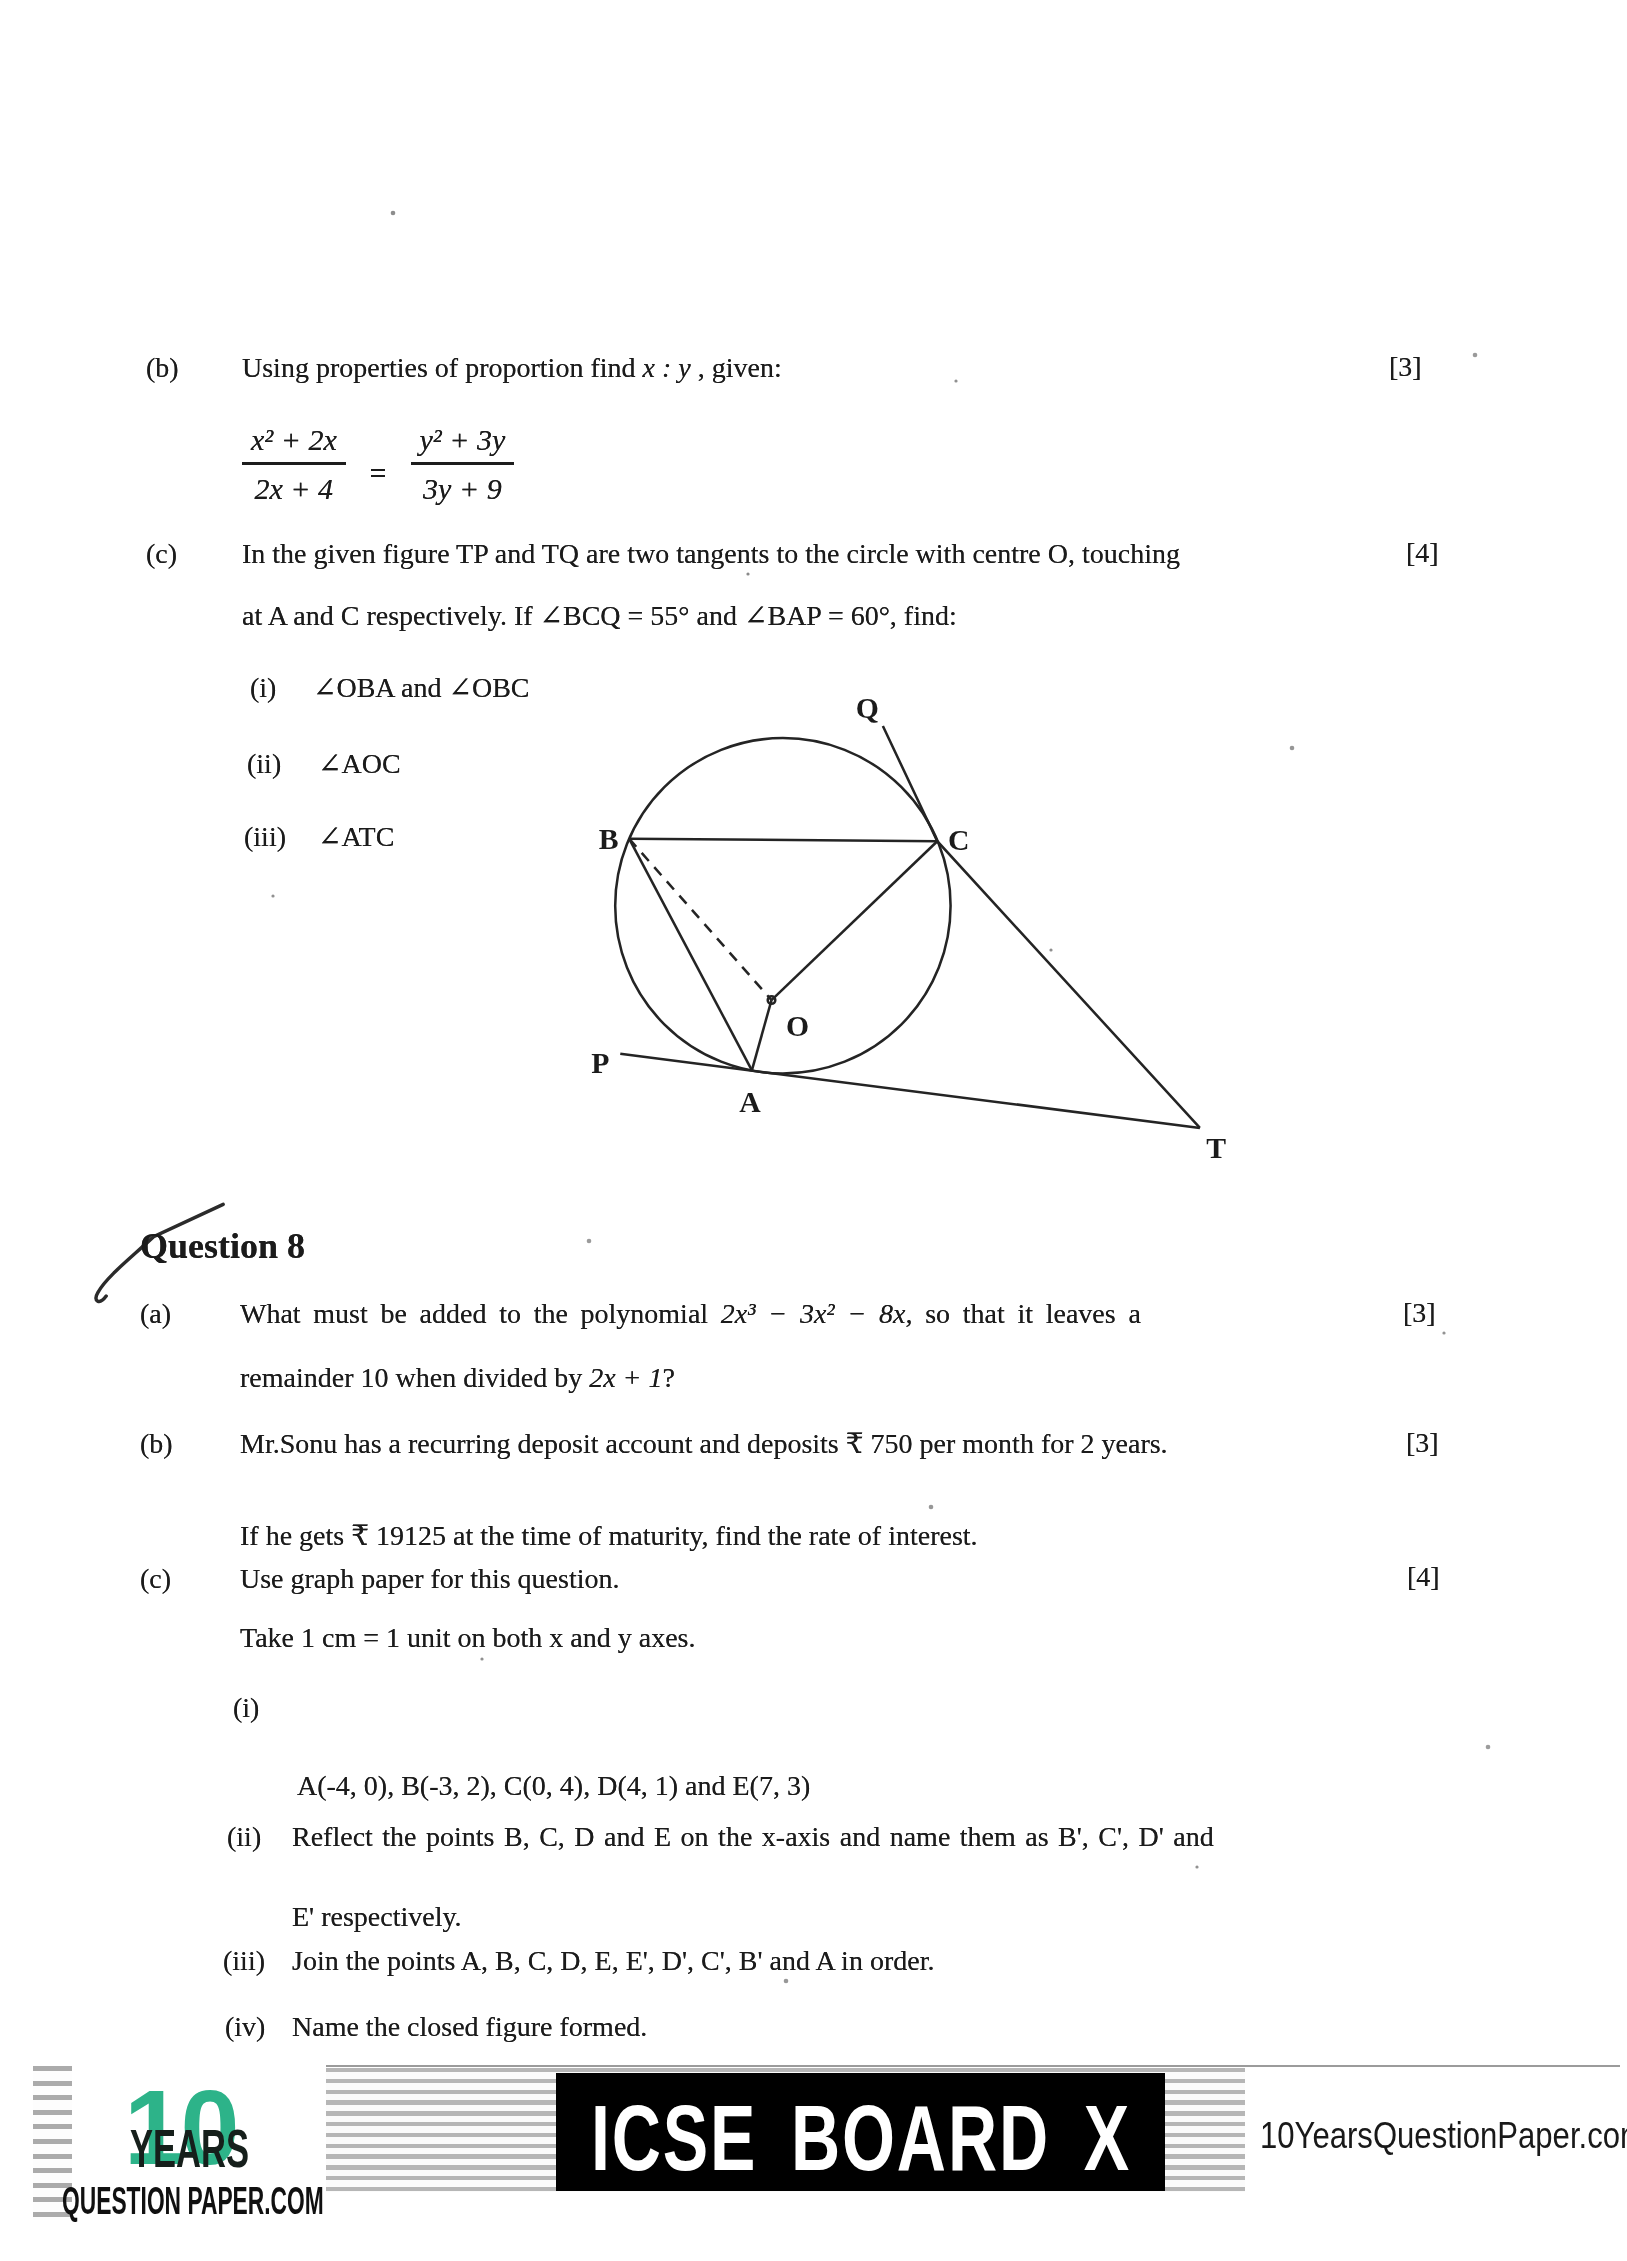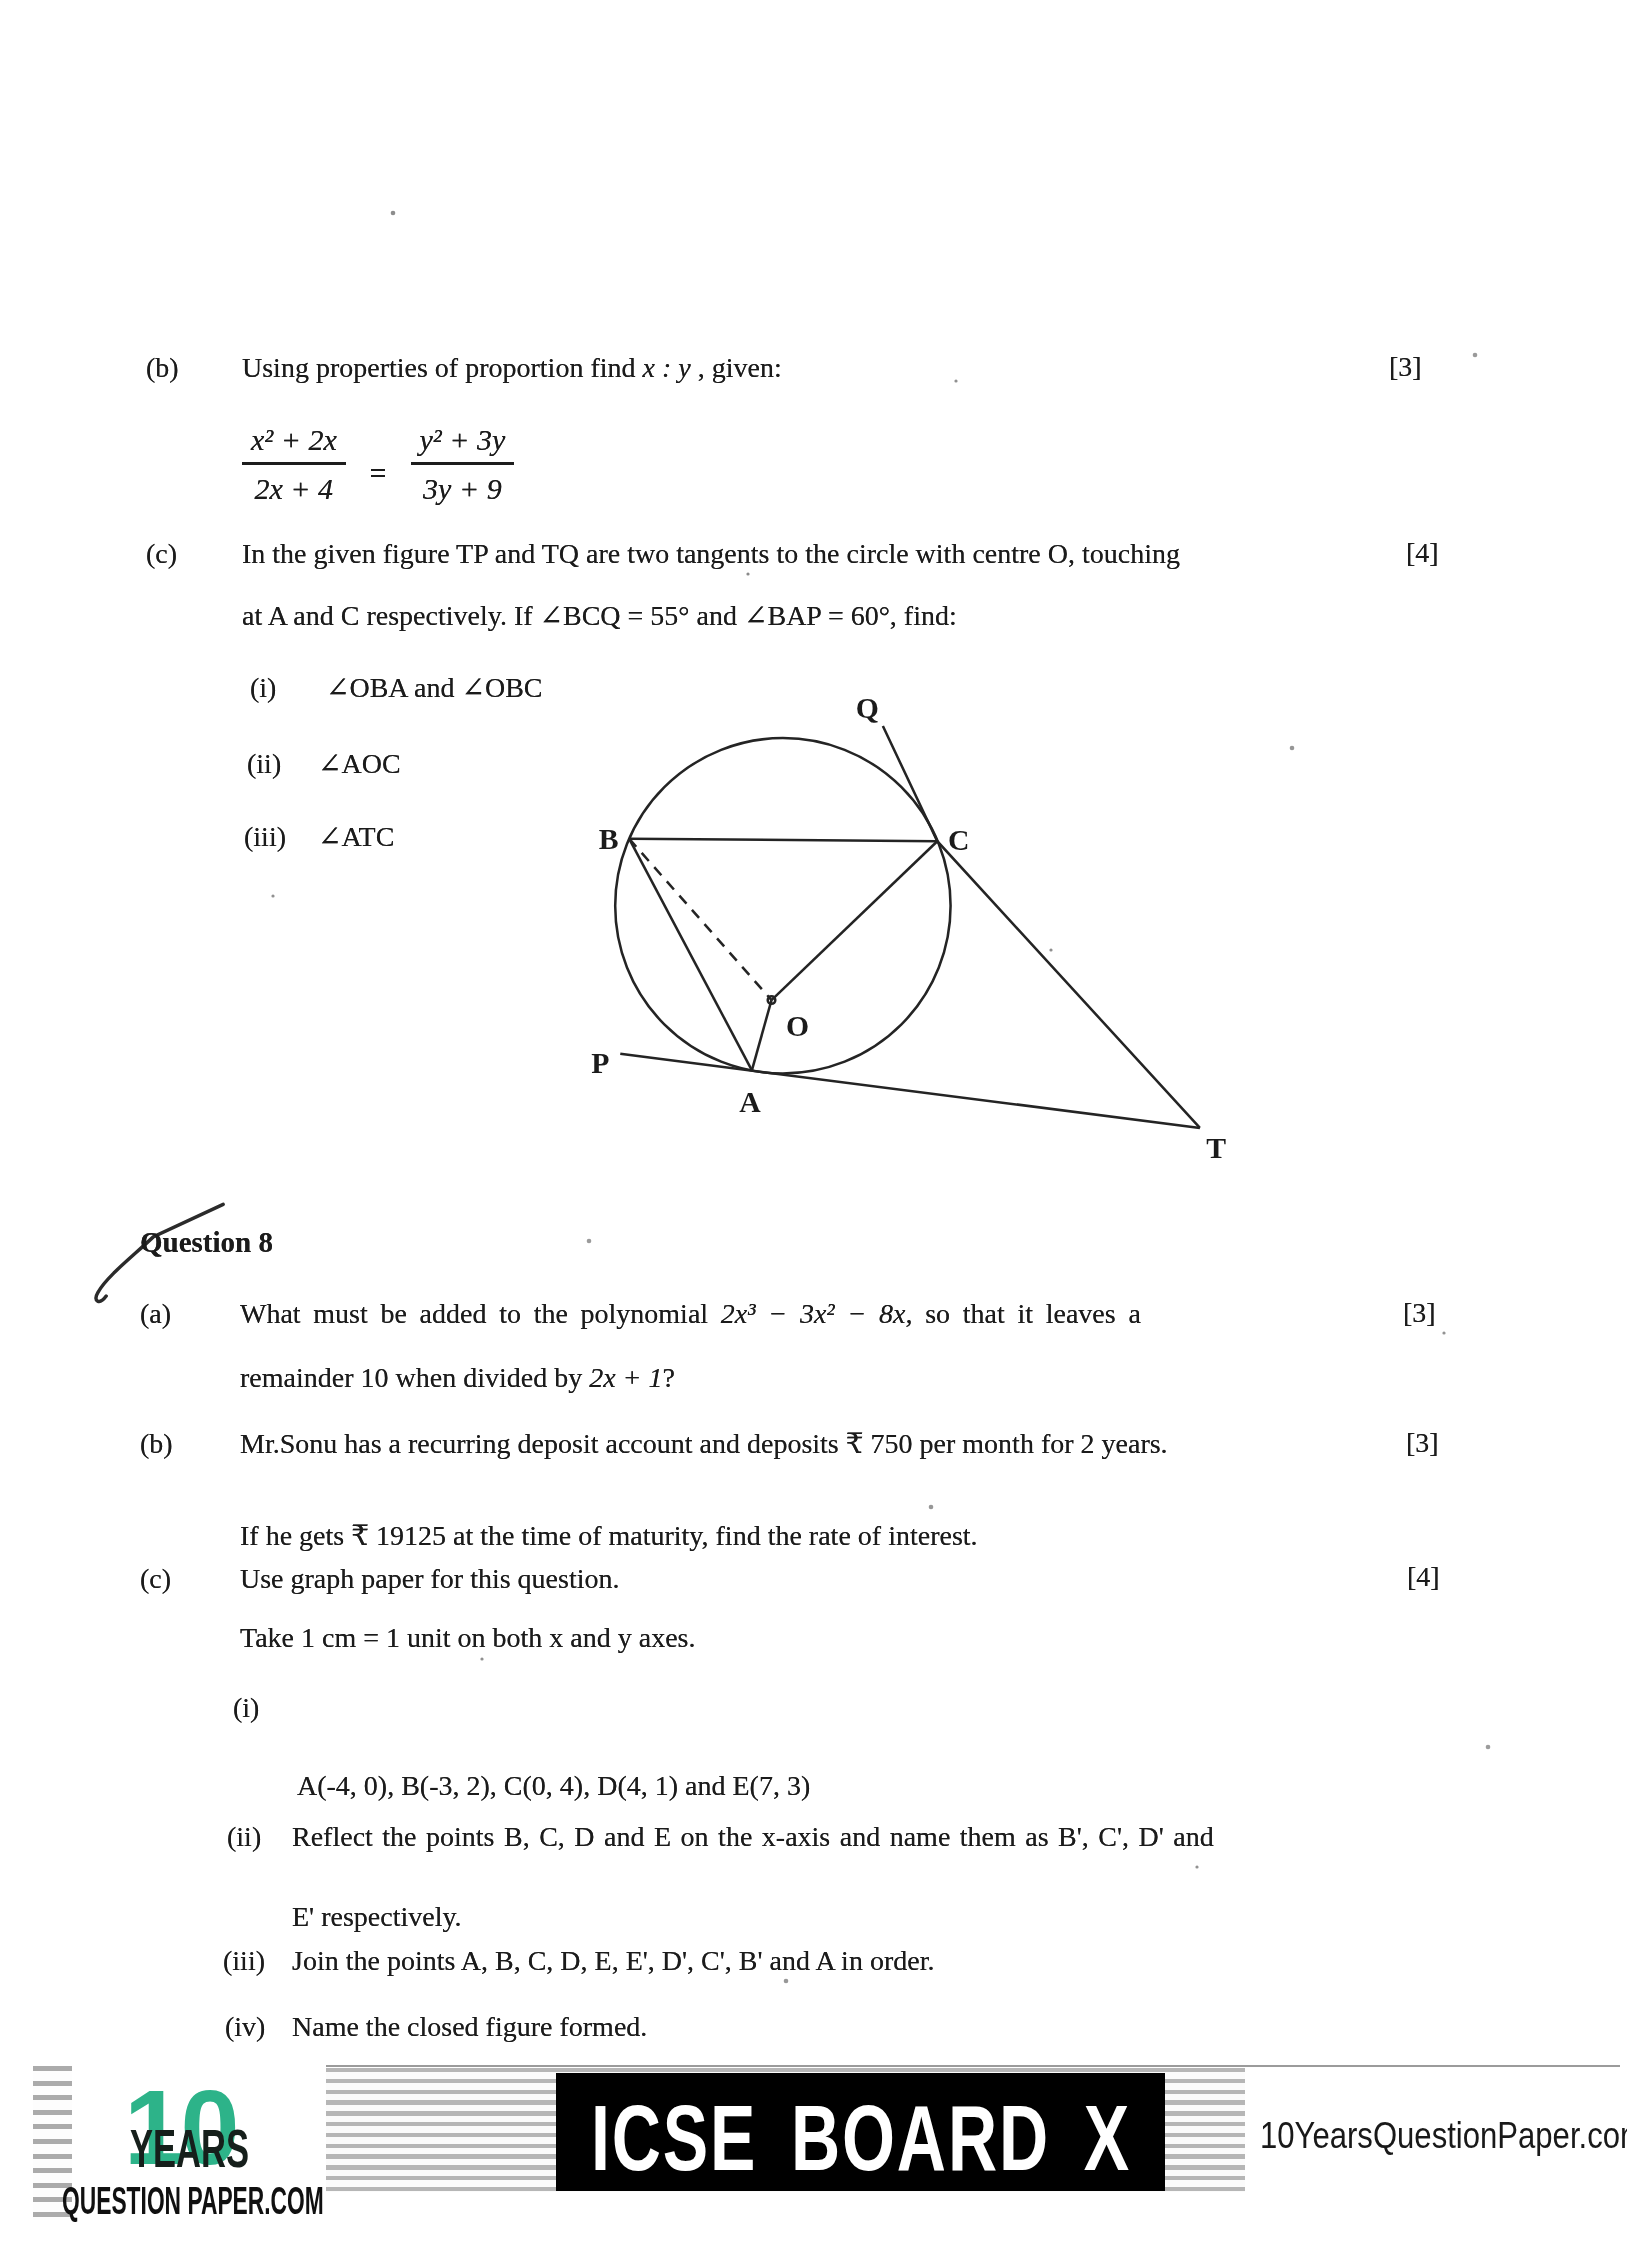--- a/index.html
+++ b/index.html
@@ -71,21 +71,21 @@
       <span class="den">3y + 9</span>
     </span>
   </div>
 
   <span class="t" style="left:146px;top:538px;">(c)</span>
   <span class="t" style="left:242px;top:538px;">In the given figure TP and TQ are two tangents to the circle with centre O, touching</span>
   <span class="marks" style="left:1406px;top:537px;">[4]</span>
   <span class="t" style="left:242px;top:600px;">at A and C respectively. If ∠BCQ = 55° and ∠BAP = 60°, find:</span>
 
   <span class="t" style="left:250px;top:672px;">(i)</span>
-  <span class="t" style="left:326px;top:672px;">∠OBA and ∠OBC</span>
+  <span class="t" style="left:313px;top:672px;">∠OBA and ∠OBC</span>
   <span class="t" style="left:247px;top:748px;">(ii)</span>
   <span class="t" style="left:318px;top:748px;">∠AOC</span>
   <span class="t" style="left:244px;top:821px;">(iii)</span>
   <span class="t" style="left:318px;top:821px;">∠ATC</span>
 
   <svg class="fig" viewBox="0 0 1250 850">
     <circle cx="387" cy="412" r="265"></circle>
     <line x1="144" y1="306" x2="631" y2="310"></line>
     <line x1="144" y1="306" x2="338" y2="672"></line>
     <line x1="631" y1="310" x2="369" y2="561"></line>
@@ -100,21 +100,21 @@
     <text x="392" y="618">O</text>
     <text x="84" y="676">P</text>
     <text x="318" y="738">A</text>
     <text x="1056" y="810">T</text>
   </svg>
 
   <svg class="tick" viewBox="0 0 230 185">
     <path d="M22,163 c-10,14 -22,9 -13,-6 c15,-26 54,-56 88,-88 L207,18" fill="none" stroke="#2b2b2b" stroke-width="5.5" stroke-linecap="round"></path>
   </svg>
 
-  <span class="t bold" style="left:140px;top:1226px;font-size:29px;">Question 8</span>
+  <span class="t bold" style="left:140px;top:1226px;font-size:36px;">Question 8</span>
 
   <span class="t" style="left:140px;top:1298px;">(a)</span>
   <span class="t" style="left:240px;top:1298px;word-spacing:5.7px;"><span>What must be added to the polynomial </span><span class="m">2x³ − 3x² − 8x,</span><span> so that it leaves a</span></span>
   <span class="marks" style="left:1403px;top:1297px;">[3]</span>
   <span class="t" style="left:240px;top:1362px;"><span>remainder 10 when divided by </span><span class="m">2x + 1</span><span>?</span></span>
 
   <span class="t" style="left:140px;top:1428px;">(b)</span>
   <span class="t" style="left:240px;top:1428px;">Mr.Sonu has a recurring deposit account and deposits ₹ 750 per month for 2 years.</span>
   <span class="marks" style="left:1406px;top:1427px;">[3]</span>
   <span class="t" style="left:240px;top:1487px;margin-top:33px;">If he gets ₹ 19125 at the time of maturity, find the rate of interest.</span>

